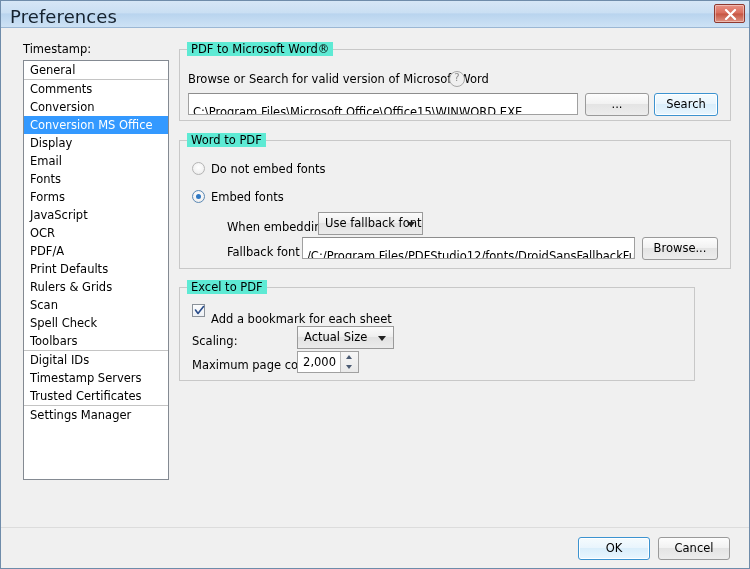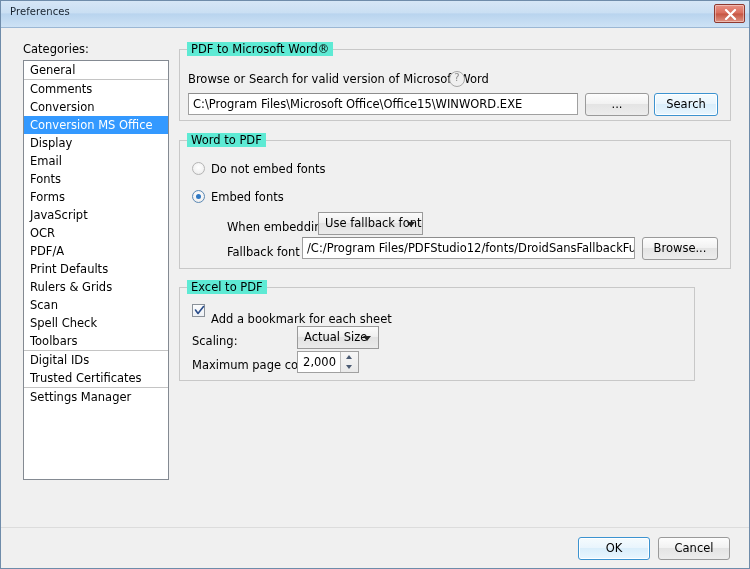--- a/index.html
+++ b/index.html
@@ -28,21 +28,21 @@
     position: relative;
     height: 27px;
     box-sizing: border-box;
     background: linear-gradient(to bottom, #d6e6f6 0%, #cadff3 45%, #b9d4ee 50%, #cde2f5 100%);
     border-bottom: 1px solid #9bb7d4;
   }
   .titlebar-text {
     position: absolute;
     left: 9px;
     top: 5px;
-    font-size: 10px;
+    font-size: 18px;
     color: #16222e;
     letter-spacing: .1px;
   }
   .close-btn {
     position: absolute;
     right: 4px;
     top: 3px;
     width: 31px;
     height: 19px;
     box-sizing: border-box;
@@ -114,21 +114,21 @@
   
   .textfield {
     position: absolute;
     box-sizing: border-box;
     background: #ffffff;
     border: 1px solid #a0a0a0;
     border-top-color: #8d8d8d;
     font-size: 11.5px;
     line-height: 20px;
     height: 22px;
-    padding: 0 4px;
+    padding: 8px 4px;
     white-space: nowrap;
     overflow: hidden;
     color: #000;
   }
 
   
   .btn {
     position: absolute;
     box-sizing: border-box;
     height: 23px;
@@ -278,39 +278,40 @@
 
   <div class="titlebar">
     <div class="titlebar-text">Preferences</div>
     <div class="close-btn">
       <svg width="13" height="11" viewBox="0 0 13 11">
         <path d="M2 1 L11 10 M11 1 L2 10" stroke="#ffffff" stroke-width="2.2" stroke-linecap="round" fill="none"></path>
       </svg>
     </div>
   </div>
 
-  <div class="categories-label">Categories:</div>
+  <div class="categories-label">Timestamp:</div>
   <div class="cat-list" id="cat-list">
       <div class="cat-item sep">General</div>
       <div class="cat-item">Comments</div>
       <div class="cat-item">Conversion</div>
       <div class="cat-item selected">Conversion MS Office</div>
       <div class="cat-item">Display</div>
       <div class="cat-item">Email</div>
       <div class="cat-item">Fonts</div>
       <div class="cat-item">Forms</div>
       <div class="cat-item">JavaScript</div>
       <div class="cat-item">OCR</div>
       <div class="cat-item">PDF/A</div>
       <div class="cat-item">Print Defaults</div>
       <div class="cat-item">Rulers &amp; Grids</div>
       <div class="cat-item">Scan</div>
       <div class="cat-item">Spell Check</div>
       <div class="cat-item sep">Toolbars</div>
       <div class="cat-item">Digital IDs</div>
+      <div class="cat-item">Timestamp Servers</div>
       <div class="cat-item sep">Trusted Certificates</div>
       <div class="cat-item">Settings Manager</div>
     </div>
 
   <div class="group" id="grp-pdf2word">
     <div class="group-title">PDF to Microsoft Word®</div>
   </div>
   <div class="lbl" style="left:187px; top:71px;">Browse or Search for valid version of Microsoft Word</div>
   <div class="help-icon" style="left:448px; top:70px;">?</div>
   <div class="textfield" style="left:187px; top:92px; width:390px;">C:\Program Files\Microsoft Office\Office15\WINWORD.EXE</div>
@@ -339,21 +340,21 @@
     <div class="group-title">Excel to PDF</div>
   </div>
   <div class="checkbox" style="left:191px; top:303px;">
     <svg width="11" height="11" viewBox="0 0 11 11">
       <path d="M1.5 5 L4 8.5 L9.5 1.5" stroke="#2b4d8a" stroke-width="1.6" fill="none" stroke-linecap="round" stroke-linejoin="round"></path>
     </svg>
   </div>
   <div class="lbl" style="left:210px; top:311px;">Add a bookmark for each sheet</div>
 
   <div class="lbl" style="left:191px; top:333px;">Scaling:</div>
-  <div class="combo" style="left:296px; top:325px; width:82px;">
+  <div class="combo" style="left:296px; top:325px; width:97px;">
     <span>Actual Size</span>
     <span class="arrow"></span>
   </div>
 
   <div class="lbl" style="left:191px; top:357px;">Maximum page count:</div>
   <div class="spinner" style="left:296px; top:350px; width:62px;">
     <span class="val">2,000</span>
     <span class="btns">
       <span class="sp-up"></span>
       <span class="sp-dn"></span>

